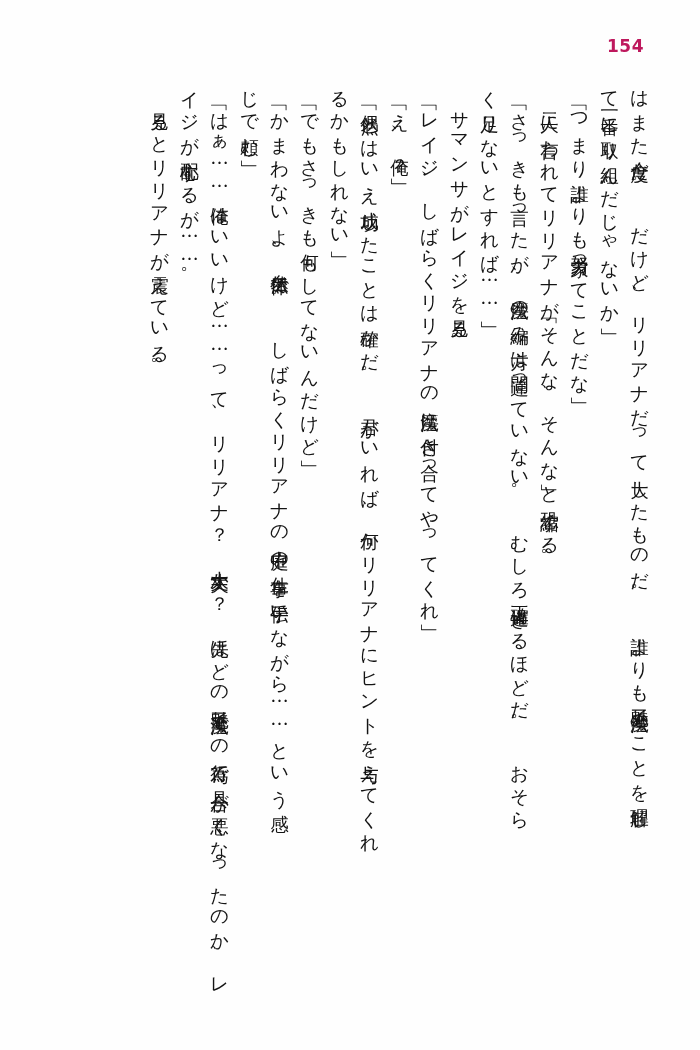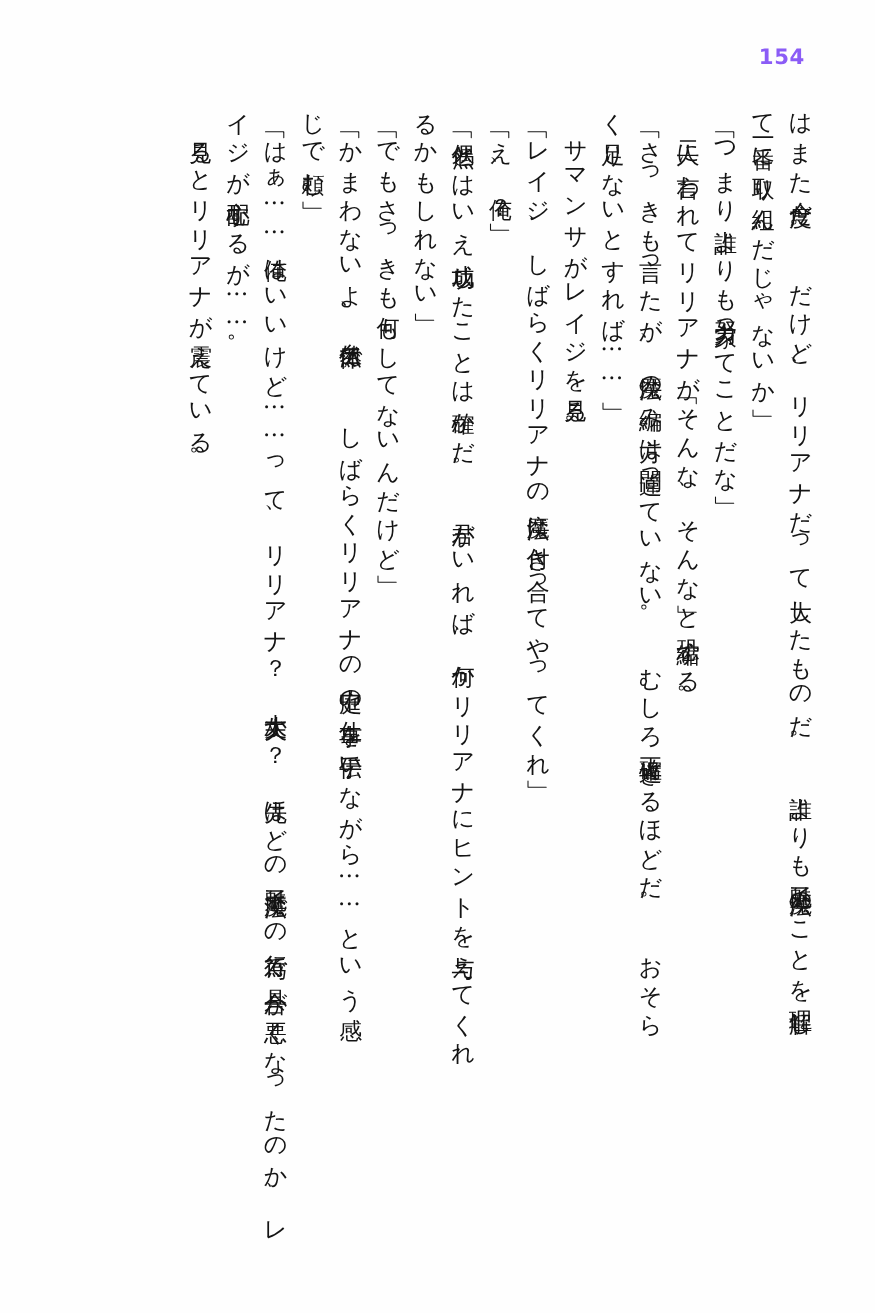--- a/index.html
+++ b/index.html
@@ -24,21 +24,21 @@
     background: #fefefe;
   }
   .page-number {
     position: absolute;
     top: 36px;
     right: 56px;
     font-family: "DejaVu Sans", "Liberation Sans", sans-serif;
     font-size: 17px;
     font-weight: bold;
     letter-spacing: 0.5px;
-    color: #8b5cf6;
+    color: #be185d;
   }
   .text-body {
     position: absolute;
     top: 78px;
     left: 46px;
     right: 52px;
     height: 920px;
     display: flex;
     flex-direction: row-reverse;
     justify-content: flex-start;

